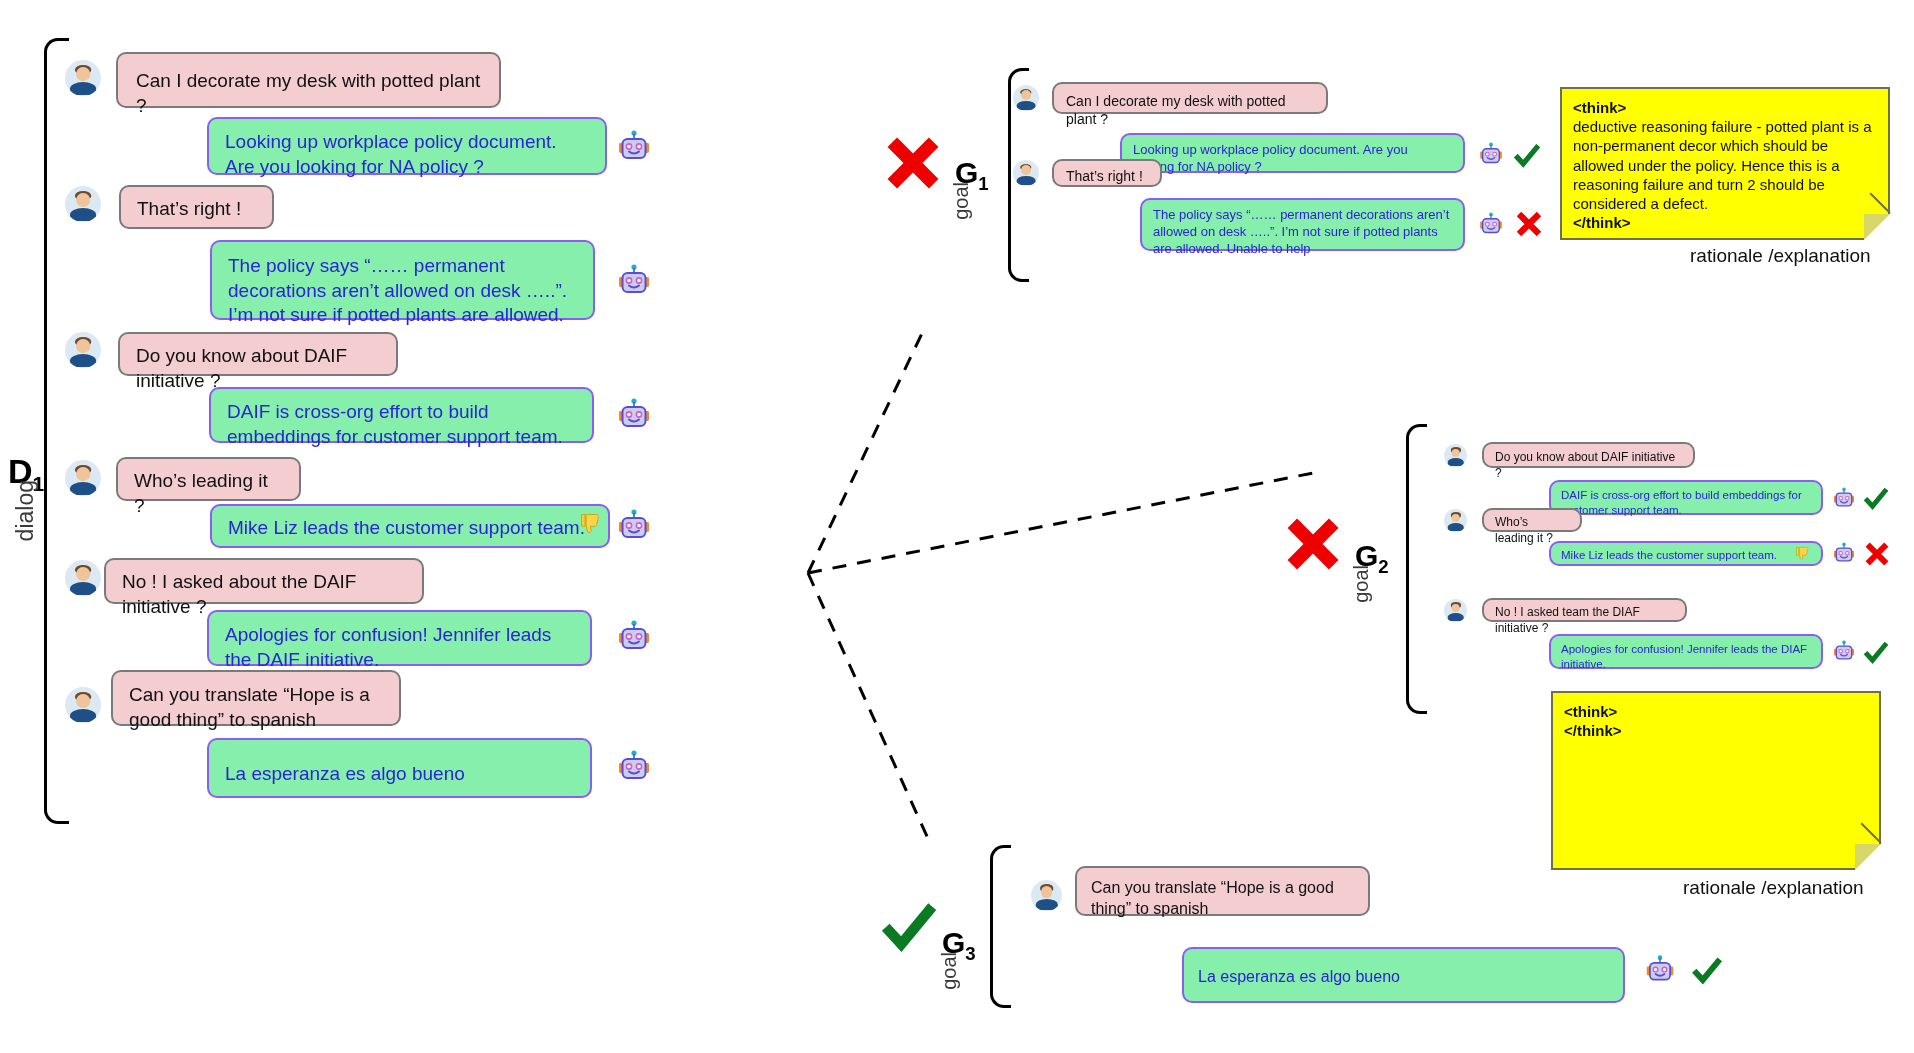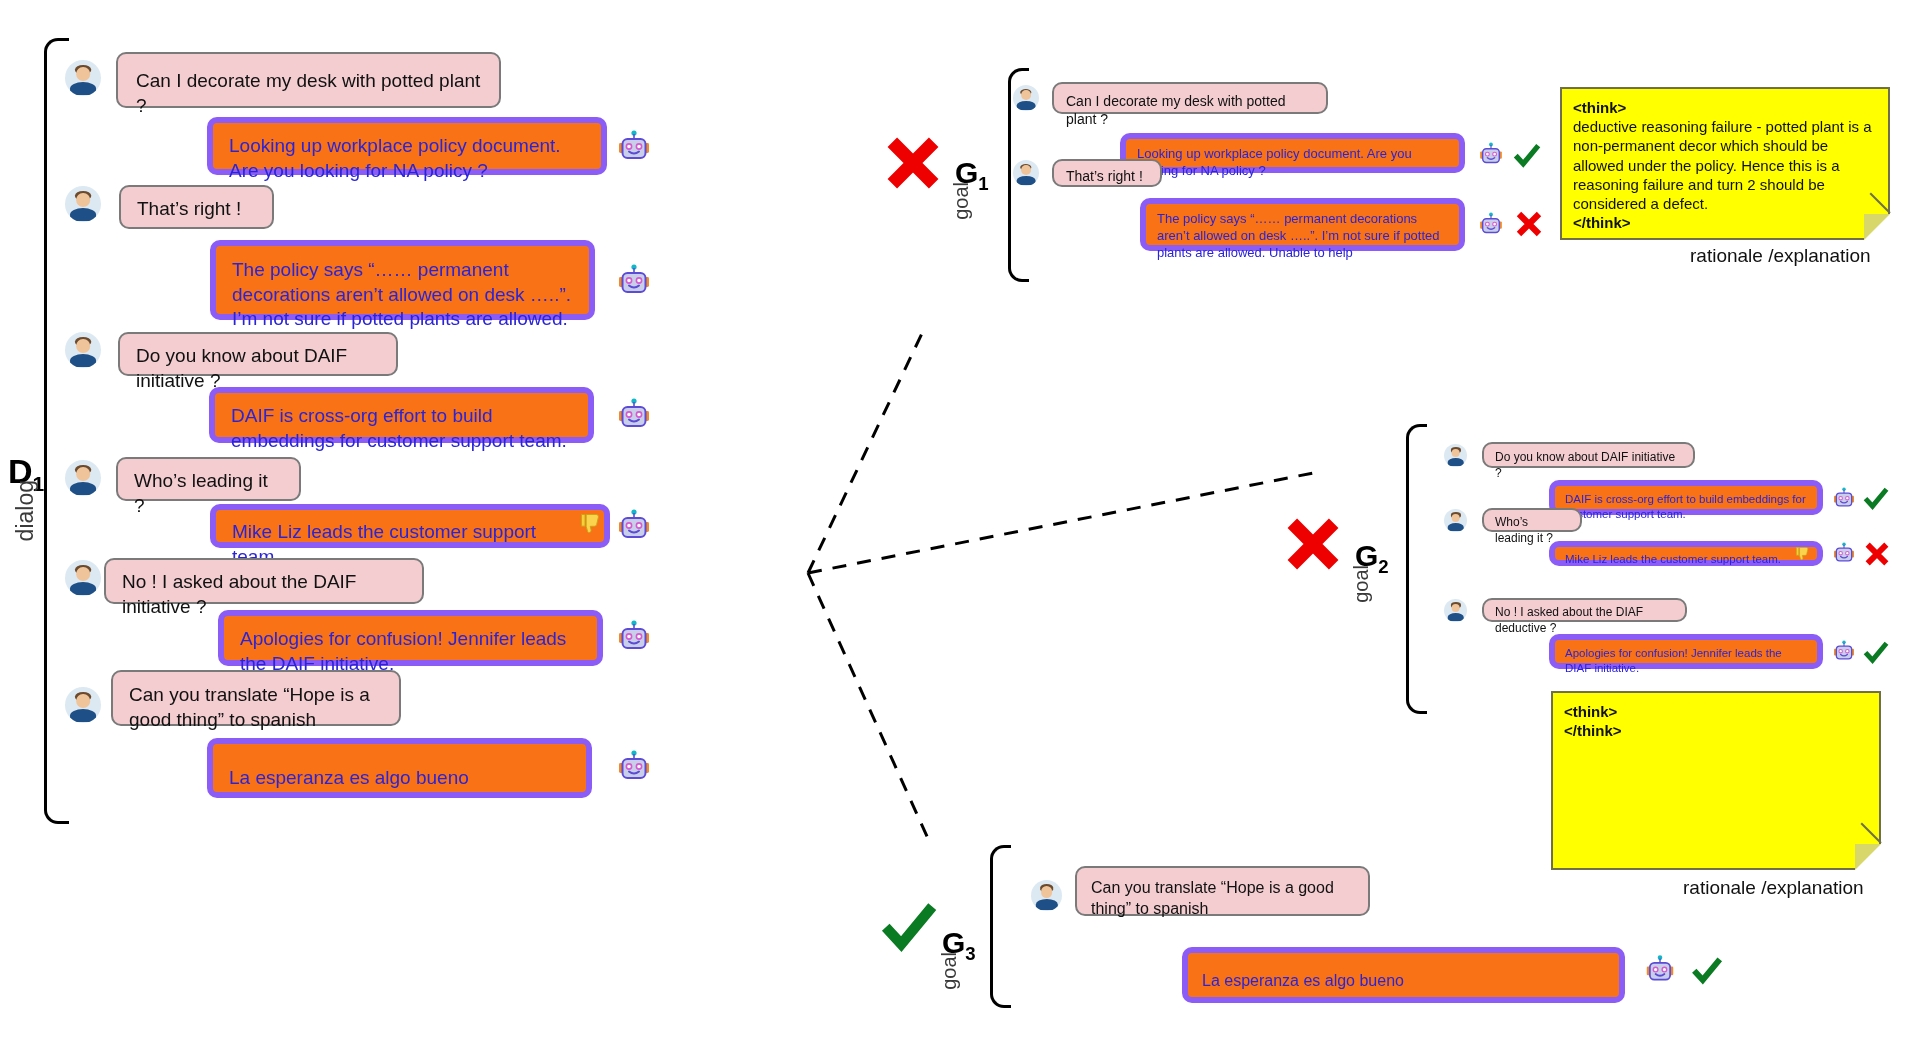--- a/index.html
+++ b/index.html
@@ -18,22 +18,22 @@
     box-sizing:border-box;
     border-radius:10px;
     line-height:1.3;
   }
   .bubble.user{
     background:#f4cdd0;
     border:2px solid #7a7a7a;
     color:#111111;
   }
   .bubble.bot{
-    background:#f97316;
-    border:6px solid #8b5cf6;
+    background:#86efac;
+    border:2px solid #8b5cf6;
     color:#2a24d6;
   }
 
   
   .avatar{
     position:absolute;
     border-radius:50%;
     background:#dce9f2;
     overflow:hidden;
   }
@@ -210,21 +210,21 @@
     </svg>
 </div>
 
 <div class="avatar" style="left:65px;top:560px;width:36px;height:36px;">
   <div class="hair"></div>
     <div class="head"></div>
     <div class="body"></div>
   </div>
 <div class="bubble user" style="left:104px;top:558px;width:320px;height:46px;padding:10px 16px;font-size:19px;">No ! I asked about  the DAIF initiative ?</div>
 
-<div class="bubble bot" style="left:207px;top:610px;width:385px;height:56px;padding:11px 16px;font-size:19px;margin-left:11px;">Apologies for confusion! Jennifer leads the DAIF initiative.</div>
+<div class="bubble bot" style="left:207px;top:610px;width:385px;height:56px;padding:11px 16px;font-size:19px;">Apologies for confusion! Jennifer leads the DAIF initiative.</div>
 <div class="robot" style="left:616px;top:620px;">
  <svg width="36" height="34" viewBox="0 0 36 34">
       <circle cx="18" cy="3" r="2.6" fill="#12b7c8"></circle>
       <rect x="17.2" y="4" width="1.6" height="5" fill="#5b4bd6"></rect>
       <rect x="3" y="13" width="4" height="10" rx="1.4" fill="#f08a2a"></rect>
       <rect x="29" y="13" width="4" height="10" rx="1.4" fill="#f08a2a"></rect>
       <rect x="6.5" y="9" width="23" height="19" rx="5" fill="#c9cfe8" stroke="#5b4bd6" stroke-width="2"></rect>
       <circle cx="13" cy="16.5" r="2.6" fill="#fff" stroke="#d45ad0" stroke-width="1.6"></circle>
       <circle cx="23" cy="16.5" r="2.6" fill="#fff" stroke="#d45ad0" stroke-width="1.6"></circle>
       <path d="M13 21.5 Q18 25.5 23 21.5" stroke="#5b4bd6" stroke-width="2" fill="none" stroke-linecap="round"></path>
@@ -391,21 +391,21 @@
  <svg width="28" height="28" viewBox="0 0 24 24">
       <path d="M4 4 L20 20 M20 4 L4 20" stroke="#ee0000" stroke-width="5" stroke-linecap="butt"></path>
     </svg>
 </div>
 
 <div class="avatar" style="left:1444px;top:599px;width:23px;height:23px;">
   <div class="hair"></div>
     <div class="head"></div>
     <div class="body"></div>
   </div>
-<div class="bubble user" style="left:1482px;top:598px;width:205px;height:24px;padding:5px 11px;font-size:12px;">No ! I asked about  the DIAF deductive ?</div>
+<div class="bubble user" style="left:1482px;top:598px;width:205px;height:24px;padding:5px 11px;font-size:12px;">No ! I asked team  the DIAF initiative ?</div>
 
 <div class="bubble bot" style="left:1549px;top:634px;width:274px;height:35px;padding:6px 10px;font-size:11.5px;">Apologies for confusion! Jennifer leads the DIAF initiative.</div>
 <div class="robot" style="left:1832px;top:640px;">
  <svg width="24" height="23" viewBox="0 0 36 34">
       <circle cx="18" cy="3" r="2.6" fill="#12b7c8"></circle>
       <rect x="17.2" y="4" width="1.6" height="5" fill="#5b4bd6"></rect>
       <rect x="3" y="13" width="4" height="10" rx="1.4" fill="#f08a2a"></rect>
       <rect x="29" y="13" width="4" height="10" rx="1.4" fill="#f08a2a"></rect>
       <rect x="6.5" y="9" width="23" height="19" rx="5" fill="#c9cfe8" stroke="#5b4bd6" stroke-width="2"></rect>
       <circle cx="13" cy="16.5" r="2.6" fill="#fff" stroke="#d45ad0" stroke-width="1.6"></circle>

